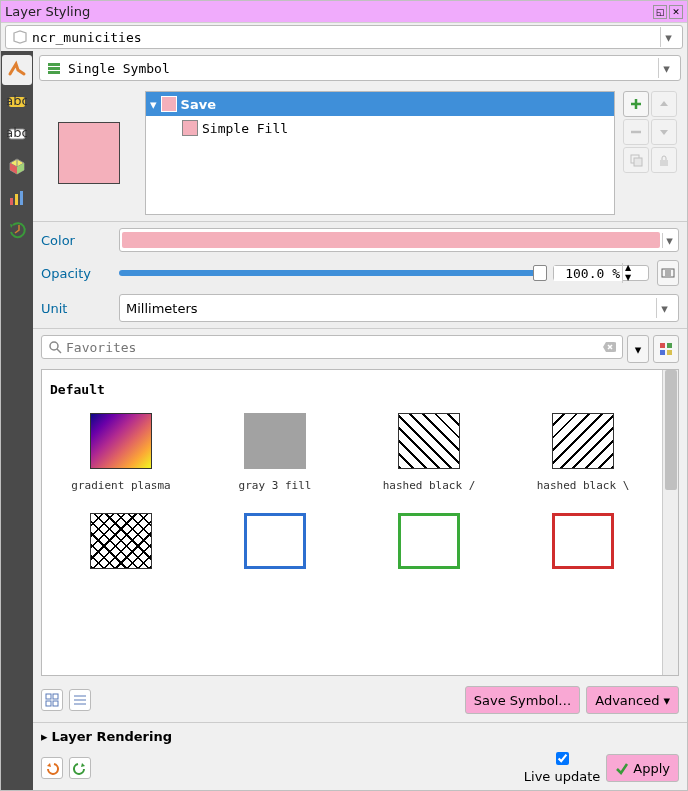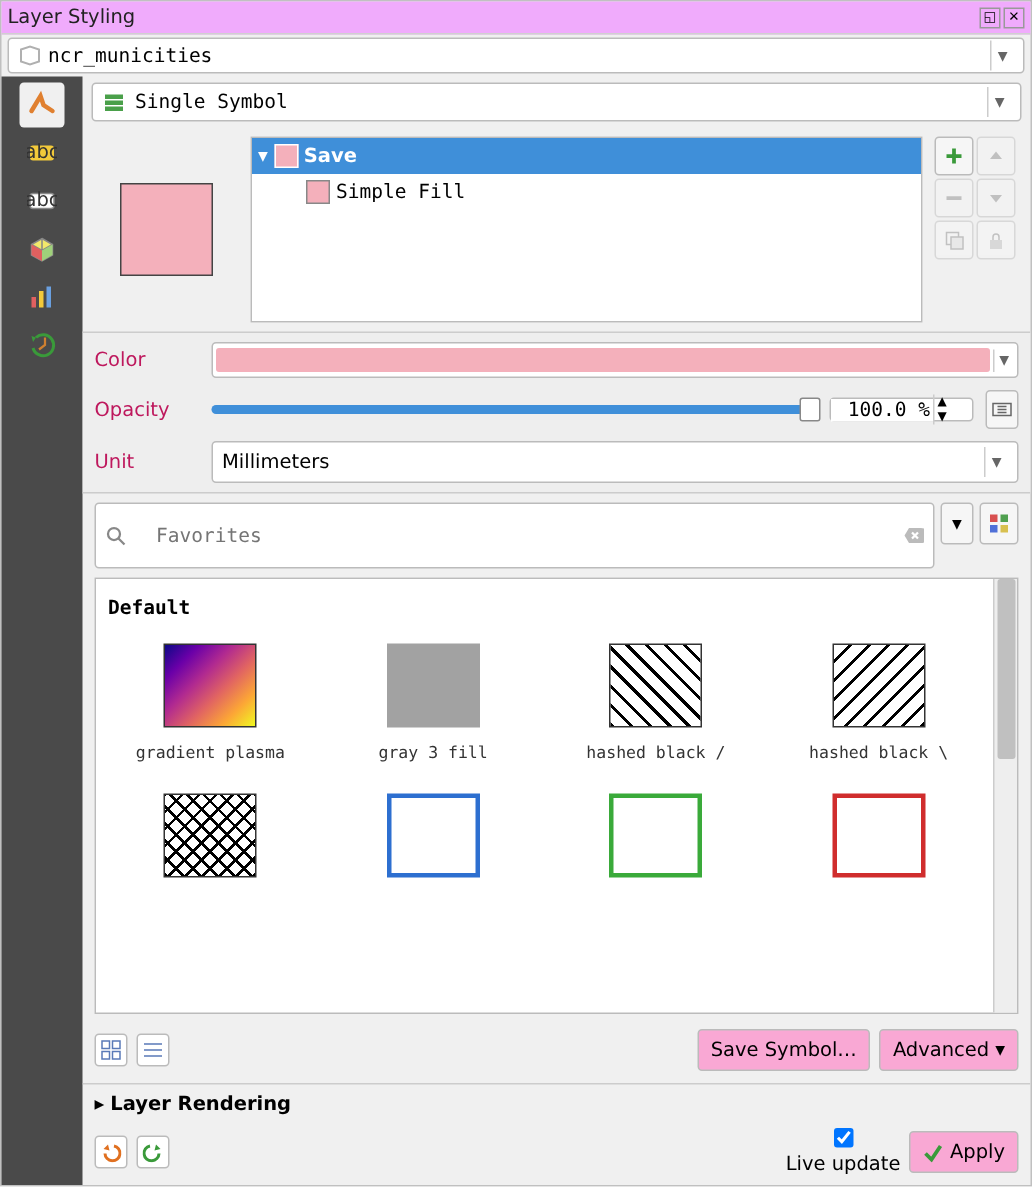--- a/index.html
+++ b/index.html
@@ -9,21 +9,21 @@
 .titlebar { height: 22px; background: #f0abfc; border-bottom: 1px solid #d0d0d0; display: flex; align-items: center; padding: 0 4px; }
 .titlebar .title { flex: 1; font-size: 13px; color: #222; }
 .titlebar .win-btn { width: 14px; height: 14px; border: 1px solid #999; margin-left: 2px; display: flex; align-items: center; justify-content: center; font-size: 9px; cursor: pointer; }
 
 .layer-row { height: 28px; display: flex; align-items: center; padding: 2px 4px; gap: 4px; }
 .layer-select { flex: 1; height: 24px; border: 1px solid #bbb; border-radius: 3px; background: #fff; display: flex; align-items: center; padding: 0 6px; gap: 4px; }
 .dd-arrow { width: 16px; height: 20px; display: flex; align-items: center; justify-content: center; color: #666; border-left: 1px solid #ccc; }
 
 .body-row { flex: 1; display: flex; min-height: 0; }
 
-.tab-rail { width: 54px; background: #4a4a4a; display: flex; flex-direction: column; padding-top: 4px; gap: 2px; }
+.tab-rail { width: 32px; background: #4a4a4a; display: flex; flex-direction: column; padding-top: 4px; gap: 2px; }
 .tab-rail .tab { width: 30px; height: 30px; margin: 0 auto; border-radius: 3px; display: flex; align-items: center; justify-content: center; cursor: pointer; }
 .tab-rail .tab.active { background: #f0f0f0; }
 
 .main { flex: 1; display: flex; flex-direction: column; overflow: hidden; }
 
 .renderer-row { padding: 4px 6px; }
 .renderer-select { height: 26px; border: 1px solid #bbb; border-radius: 3px; background: #fff; display: flex; align-items: center; padding: 0 6px; gap: 6px; }
 
 .preview-row { display: flex; padding: 6px 8px; gap: 8px; height: 136px; }
 .preview-box { width: 96px; display: flex; align-items: center; justify-content: center; }
@@ -31,34 +31,34 @@
 .layer-tree { flex: 1; border: 1px solid #bbb; background: #fff; display: flex; flex-direction: column; }
 .tree-row { display: flex; align-items: center; height: 24px; padding: 0 4px; gap: 4px; }
 .tree-row.selected { background: #3f8fd9; color: #fff; font-weight: bold; }
 .tree-sw { width: 16px; height: 16px; background: #f4b0bb; border: 1px solid #888; }
 .side-btns { width: 56px; display: grid; grid-template-columns: 26px 26px; grid-auto-rows: 26px; gap: 2px; }
 .icon-btn { width: 26px; height: 26px; border: 1px solid #bbb; border-radius: 3px; background: #f6f6f6; display: flex; align-items: center; justify-content: center; cursor: pointer; }
 .icon-btn.disabled { opacity: 0.45; }
 
 .prop-section { padding: 6px 8px; border-top: 1px solid #ccc; border-bottom: 1px solid #ccc; display: flex; flex-direction: column; gap: 8px; background: #eee; }
 .prop-row { display: flex; align-items: center; gap: 8px; }
-.prop-label { width: 70px; color: #be185d; }
+.prop-label { width: 70px; color: #0369a1; }
 .color-btn { flex: 1; height: 24px; border: 1px solid #bbb; border-radius: 3px; display: flex; align-items: center; padding: 2px; background: #fff; }
 .color-fill { flex: 1; height: 16px; border-radius: 2px; background: #f4b0bb; }
 .color-dd { width: 14px; display: flex; align-items: center; justify-content: center; color: #666; border-left: 1px solid #ccc; margin-left: 2px; }
 .slider-track { flex: 1; height: 6px; background: linear-gradient(to right,#3f8fd9,#3f8fd9); border-radius: 3px; position: relative; }
 .slider-thumb { position: absolute; right: -2px; top: -5px; width: 14px; height: 16px; background: #fff; border: 1px solid #888; border-radius: 2px; }
 .spin { width: 96px; height: 16px; border: 1px solid #bbb; border-radius: 3px; background: #fff; display: flex; align-items: center; }
 .spin input { border: none; width: 68px; text-align: right; padding-right: 2px; font-family: monospace; outline: none; }
 .spin .arrows { display: flex; flex-direction: column; border-left: 1px solid #ccc; }
 .spin .arrows span { font-size: 8px; line-height: 10px; padding: 0 2px; cursor: pointer; }
 .unit-select { flex: 1; height: 28px; border: 1px solid #bbb; border-radius: 3px; background: #fff; display: flex; align-items: center; padding: 0 6px; font-family: monospace; gap: 42px; }
 
 .search-row { padding: 6px 8px; display: flex; gap: 4px; }
-.search-box { flex: 1; height: 44px; border: 1px solid #bbb; border-radius: 3px; background: #fff; display: flex; align-items: center; padding: 0 6px; gap: 20px; }
+.search-box { flex: 1; height: 24px; border: 1px solid #bbb; border-radius: 3px; background: #fff; display: flex; align-items: center; padding: 0 6px; gap: 4px; }
 .search-box input { border: none; flex: 1; outline: none; font-family: monospace; }
 
 .gallery-wrap { flex: 1; display: flex; margin: 0 8px 6px 8px; border: 1px solid #bbb; background: #fff; min-height: 0; }
 .gallery { flex: 1; padding: 8px 4px; overflow: hidden; }
 .gallery-title { font-weight: bold; margin: 4px 4px 16px 4px; font-family: monospace; }
 .gallery-grid { display: grid; grid-template-columns: repeat(4, 1fr); gap: 8px 4px; }
 .gallery-item { display: flex; flex-direction: column; align-items: center; gap: 10px; cursor: pointer; }
 .gallery-sw { width: 62px; height: 56px; border: 1px solid #333; }
 .gallery-label { font-family: monospace; font-size: 11px; text-align: center; color: #333; height: 26px; }
 .scrollbar { width: 16px; background: #eee; border-left: 1px solid #ccc; position: relative; }

